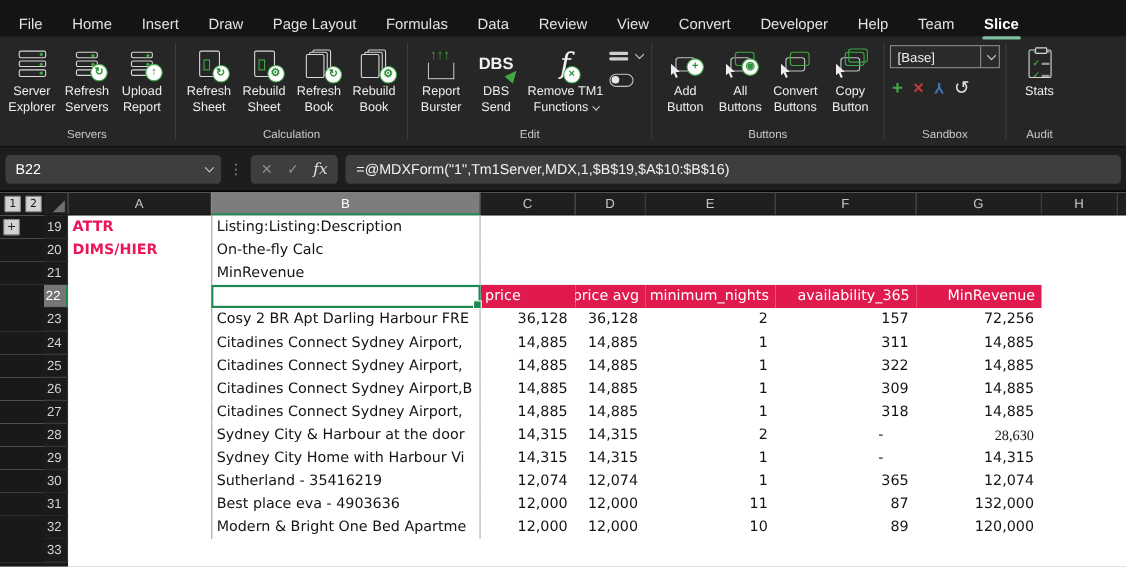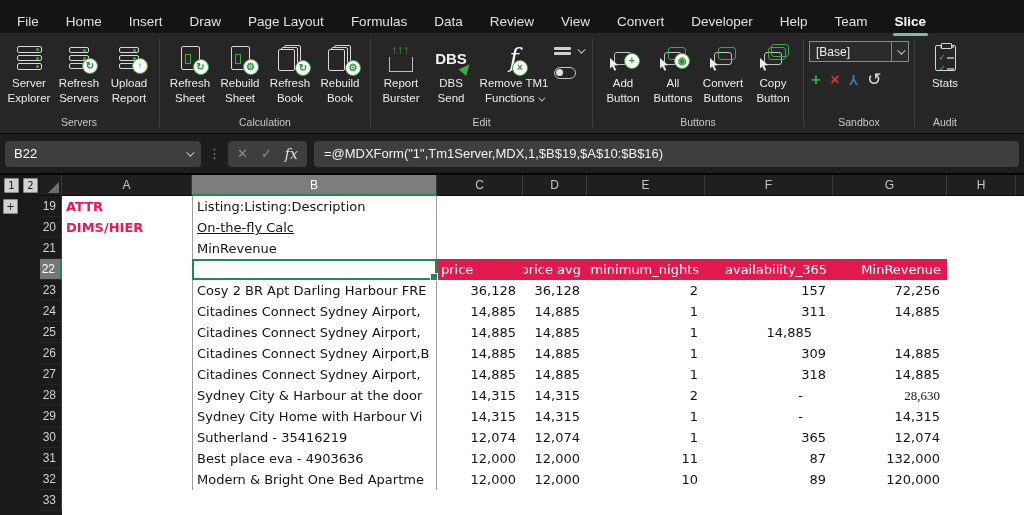--- a/index.html
+++ b/index.html
@@ -391,21 +391,21 @@
       <div class="cell" style="width: 118px;"></div>
       <div class="cell" style="width: 128px;"></div>
       <div class="cell" style="width: 114px;"></div>
       <div class="cell" style="width: 69px;"></div>
       <div class="cell" style="flex: 1 1 0%;"></div>
     </div>
     <div class="grow">
       <div class="gut"></div>
       <div class="rnum">20</div>
       <div class="cell redlbl" style="width: 130px;">DIMS/HIER</div>
-      <div class="cell bcol" style="width: 245px; text-decoration: underline;">On-the-fly Calc</div>
+      <div class="cell bcol" style="width: 245px;">On-the-fly Calc</div>
       <div class="cell" style="width: 86px;"></div>
       <div class="cell" style="width: 64px;"></div>
       <div class="cell" style="width: 118px;"></div>
       <div class="cell" style="width: 128px;"></div>
       <div class="cell" style="width: 114px;"></div>
       <div class="cell" style="width: 69px;"></div>
       <div class="cell" style="flex: 1 1 0%;"></div>
     </div>
     <div class="grow">
       <div class="gut"></div>
@@ -460,20 +460,21 @@
       <div class="cell" style="flex: 1 1 0%;"></div>
     </div>
     <div class="grow">
       <div class="gut"></div>
       <div class="rnum">25</div>
       <div class="cell" style="width: 130px;"></div>
       <div class="cell bcol" style="width: 245px;">Citadines Connect Sydney Airport,</div>
       <div class="cell num" style="width: 86px;">14,885</div>
       <div class="cell num" style="width: 64px;">14,885</div>
       <div class="cell num" style="width: 118px;">1</div>
+      <div class="cell num" style="width: 128px;">322</div>
       <div class="cell num" style="width: 114px;">14,885</div>
       <div class="cell" style="width: 69px;"></div>
       <div class="cell" style="flex: 1 1 0%;"></div>
     </div>
     <div class="grow">
       <div class="gut"></div>
       <div class="rnum">26</div>
       <div class="cell" style="width: 130px;"></div>
       <div class="cell bcol" style="width: 245px;">Citadines Connect Sydney Airport,B</div>
       <div class="cell num" style="width: 86px;">14,885</div>

